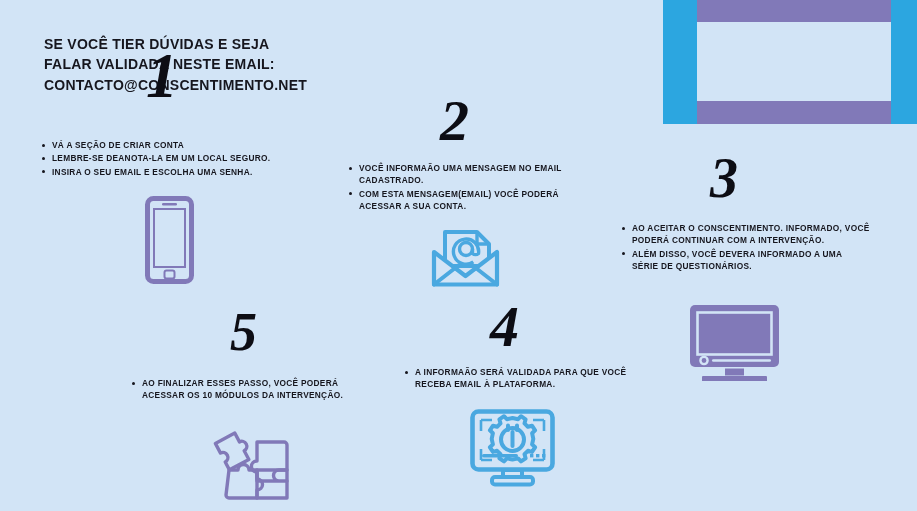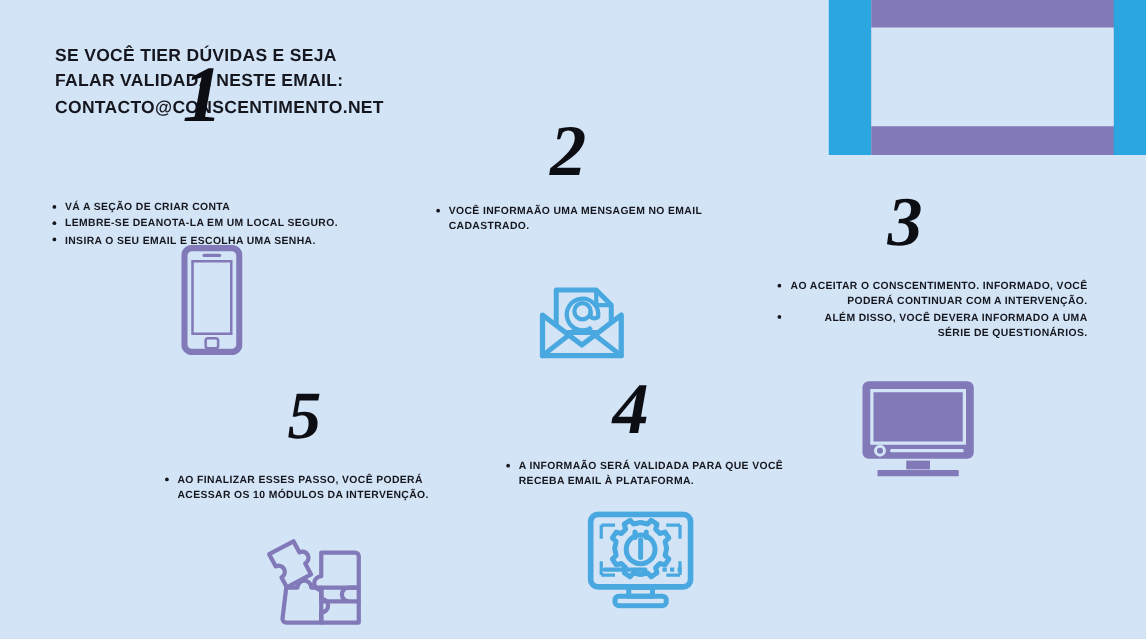--- a/index.html
+++ b/index.html
@@ -48,23 +48,23 @@
     color:#16161e;
   }
   .bullets ul{margin:0;padding:0;list-style:none;}
   .bullets li{
     position:relative;padding-left:12px;margin-bottom:1px;
   }
   .bullets li:before{
     content:"";position:absolute;left:2px;top:4.5px;
     width:3px;height:3px;border-radius:50%;background:#16161e;
   }
-  .b1{left:40px;top:139px;width:290px;margin-top:20px;}
+  .b1{left:40px;top:139px;width:290px;}
   .b2{left:347px;top:162px;width:240px;}
-  .b3{left:620px;top:222px;width:250px;text-align:right;}
+  .b3{left:620px;top:222px;width:250px;}
   .b4{left:403px;top:366px;width:230px;}
   .b5{left:130px;top:377px;width:250px;}
 
   
   .icon{position:absolute;}
   .ic-phone{left:145px;top:196px;}
   .ic-mail{left:429px;top:228px;}
   .ic-monitor{left:689px;top:304px;}
   .ic-puzzle{left:213px;top:424px;}
   .ic-settings{left:470px;top:409px;}
@@ -96,20 +96,21 @@
     <ul>
       <li>VÁ A SEÇÃO DE CRIAR CONTA</li>
       <li>LEMBRE-SE  DEANOTA-LA EM UM LOCAL SEGURO.</li>
       <li>INSIRA O SEU EMAIL E ESCOLHA UMA SENHA.</li>
     </ul>
   </div>
 
   <div class="bullets b2">
     <ul>
       <li>VOCÊ INFORMAÃO UMA MENSAGEM NO EMAIL CADASTRADO.</li>
+      <li>COM ESTA MENSAGEM(EMAIL) VOCÊ PODERÁ ACESSAR A SUA CONTA.</li>
     </ul>
   </div>
 
   <div class="bullets b3">
     <ul>
       <li>AO ACEITAR O CONSCENTIMENTO. INFORMADO, VOCÊ PODERÁ CONTINUAR COM A INTERVENÇÃO.</li>
       <li>ALÉM DISSO, VOCÊ DEVERA INFORMADO A UMA SÉRIE DE QUESTIONÁRIOS.</li>
     </ul>
   </div>
 

